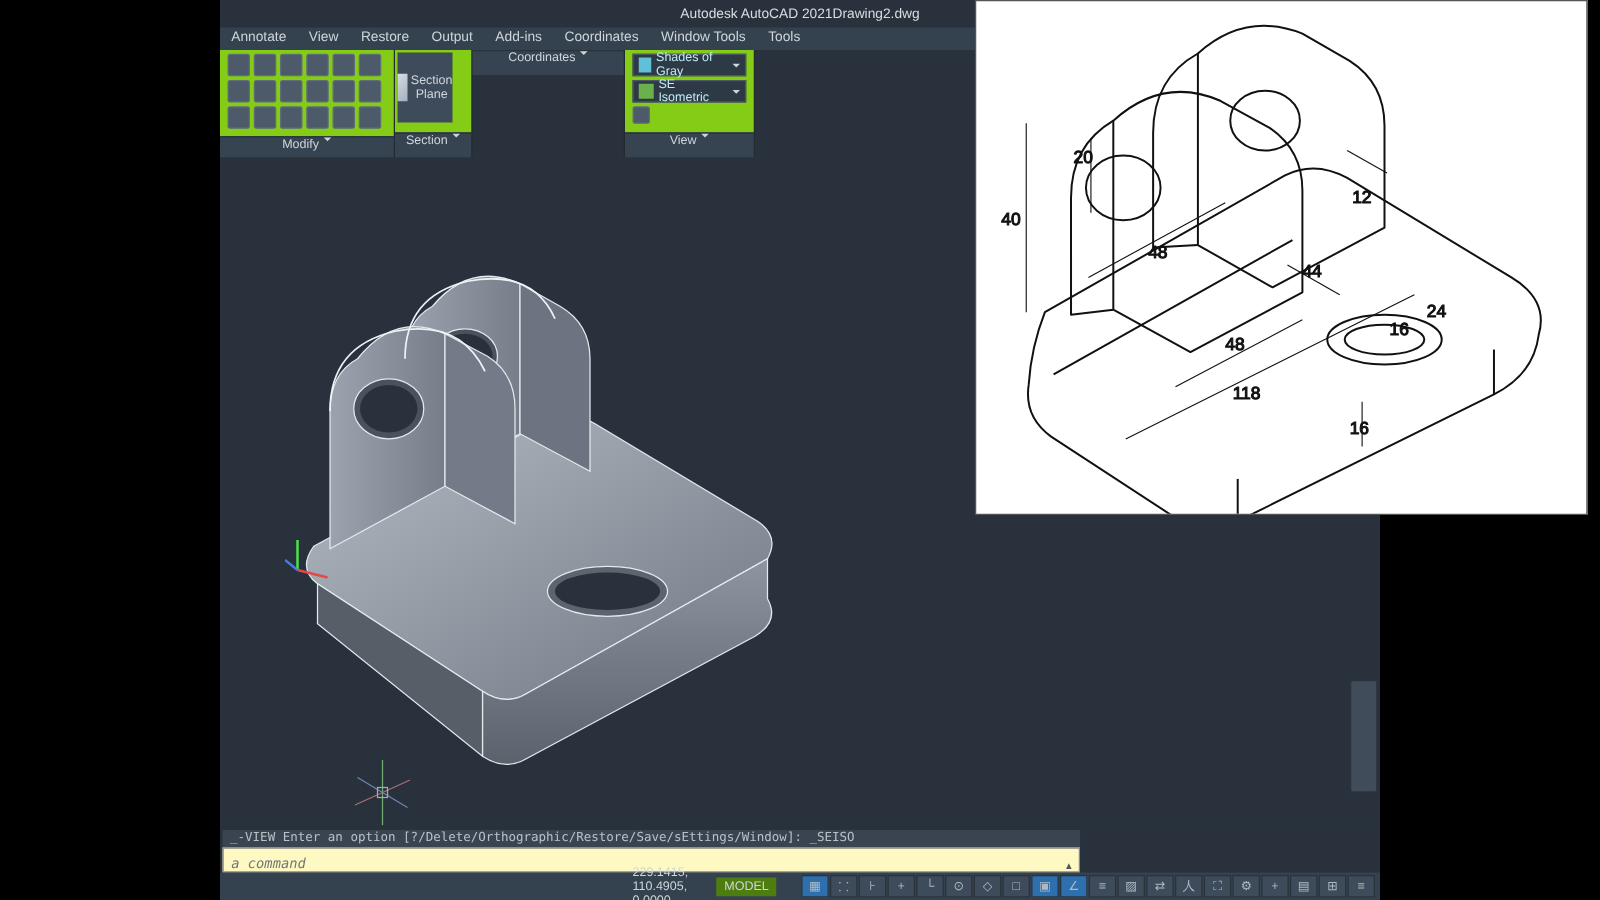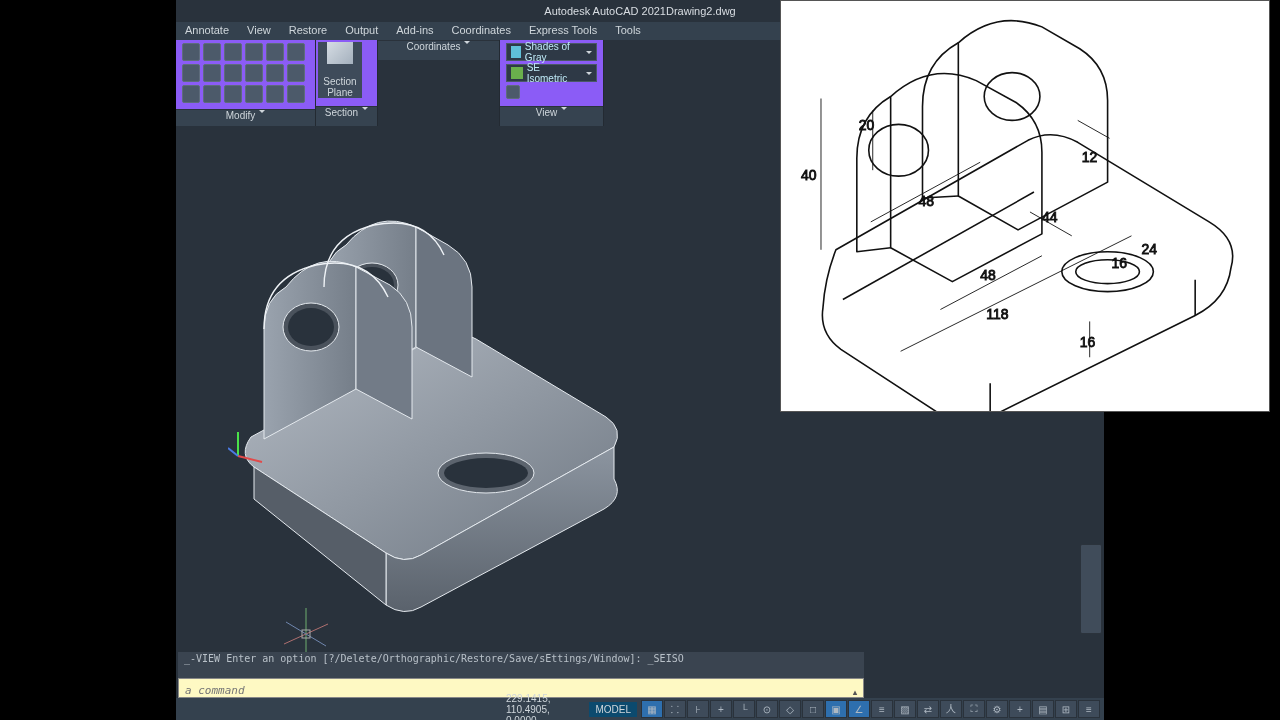--- a/index.html
+++ b/index.html
@@ -7,29 +7,29 @@
 .app{position:absolute;left:176px;top:0;width:928px;height:720px;background:#29323c}
 .titlebar{height:22px;background:#29323c;color:#d8dde2;font-size:11px;display:flex;align-items:center;justify-content:center;}
 .menubar{height:18px;background:#34414e;display:flex;color:#cfd6db;font-size:11px}
 .menubar span{padding:2px 9px}
 .tbtn{width:18px;height:18px;background:#4c5a6a;border:1px solid #5e6c7c;border-radius:2px}
 .tbtn.sm{width:14px;height:14px}
 .panel-head{height:20px;background:#364350;color:#cfd6db;font-size:10px;display:flex;justify-content:center;border-top:1px solid #2a323b}
 .panel-head .dd{margin-left:4px;border-top:3px solid #cfd6db;border-left:3px solid transparent;border-right:3px solid transparent}
 .panels-row{height:86px;display:flex}
 .panel-block{display:flex;flex-direction:column;border-right:1px solid #232a32}
-.panel-body{flex:1;background:#8b5cf6;padding:3px 6px}
+.panel-body{flex:1;background:#84cc16;padding:3px 6px}
 .row{display:flex;gap:3px;margin-bottom:3px;align-items:center}
 .drop{height:18px;background:#2e3946;border:1px solid #4a5867;color:#bfeaf7;font-size:10px;display:flex;align-items:center;padding:0 4px;gap:4px}
 .drop .ic{width:12px;height:12px;background:#5fc0d8}
 .drop .dd{margin-left:auto;border-top:3px solid #cfd6db;border-left:3px solid transparent;border-right:3px solid transparent}
-.bigbtn{width:44px;height:56px;background:#3e4b5a;display:flex;flex-direction:column;align-items:center;justify-content:space-between;gap:3px;color:#cfd6db;font-size:10px}
+.bigbtn{width:44px;height:56px;background:#3e4b5a;display:flex;flex-direction:row;align-items:center;justify-content:space-between;gap:3px;color:#cfd6db;font-size:10px}
 .bigbtn .ic{width:26px;height:22px;background:linear-gradient(135deg,#d6dde4,#a4b0bd)}
 .viewport{position:absolute;left:0;top:126px;right:0;bottom:62px;background:#29323c}
-.cmd-hist{position:absolute;left:2px;right:240px;bottom:42px;height:26px;background:#3a4450;color:#b8c0c8;font:10px Consolas,monospace;padding:1px 6px;white-space:nowrap;overflow:hidden}
+.cmd-hist{position:absolute;left:2px;right:240px;bottom:42px;height:14px;background:#3a4450;color:#b8c0c8;font:10px Consolas,monospace;padding:1px 6px;white-space:nowrap;overflow:hidden}
 .cmd-input{position:absolute;left:2px;right:240px;bottom:22px;height:20px;background:#fef9c3;border:1px solid #888;display:flex;align-items:flex-end}
 .cmd-input input{flex:1;border:none;background:transparent;font:italic 11px Consolas,monospace;color:#888;padding:0 6px;outline:none}
 .cmd-input .up{width:16px;text-align:center;color:#555;font-size:9px}
 .status{position:absolute;left:0;right:0;bottom:0;height:22px;background:#34414e;display:flex;align-items:center;color:#cfd6db;font-size:10px}
 .status .coords{margin-left:330px;margin-right:8px}
 .status .btns{display:flex;gap:1px;margin-left:auto;margin-right:4px}
 .sbtn{width:22px;height:18px;background:#3e4b5a;border:1px solid #2a323b;display:flex;align-items:center;justify-content:center;color:#aeb8c2;font-size:10px}
 .sbtn.on{background:#2e6fae}
 .reference{position:absolute;left:604px;top:0;width:490px;height:412px;background:#fff;border:1px solid #555}
 .vcube{position:absolute;right:2px;top:418px;width:22px;height:90px;background:#404c5a;border:1px solid #2b333c;border-radius:2px}
@@ -45,21 +45,21 @@
     <span>Drawing2.dwg</span>
   </div>
 
   <div class="menubar">
     <span>Annotate</span>
     <span>View</span>
     <span>Restore</span>
     <span>Output</span>
     <span>Add-ins</span>
     <span>Coordinates</span>
-    <span>Express Tools</span>
+    <span>Window Tools</span>
     <span>Tools</span>
   </div>
 
   <div class="panels-row">
 
     <div class="panel-block" style="width:140px">
       <div class="panel-body">
         <div class="row">
             <div class="tbtn"></div>
             <div class="tbtn"></div>
@@ -245,21 +245,21 @@
   </div>
 
   <div class="cmd-hist">_-VIEW Enter an option [?/Delete/Orthographic/Restore/Save/sEttings/Window]: _SEISO</div>
   <div class="cmd-input">
     <input placeholder="a command" style="">
     <span class="up">▴</span>
   </div>
 
   <div class="status">
     <span class="coords">229.1415, 110.4905, 0.0000</span>
-    <span style="background:#0c4a6e;padding:2px 6px;margin-right:4px">MODEL</span>
+    <span style="background:#4d7c0f;padding:2px 6px;margin-right:20px">MODEL</span>
     <div class="btns">
       <div class="sbtn on">▦</div>
       <div class="sbtn">⸬</div>
       <div class="sbtn">⊦</div>
       <div class="sbtn">+</div>
       <div class="sbtn">└</div>
       <div class="sbtn">⊙</div>
       <div class="sbtn">◇</div>
       <div class="sbtn">□</div>
       <div class="sbtn on">▣</div>

